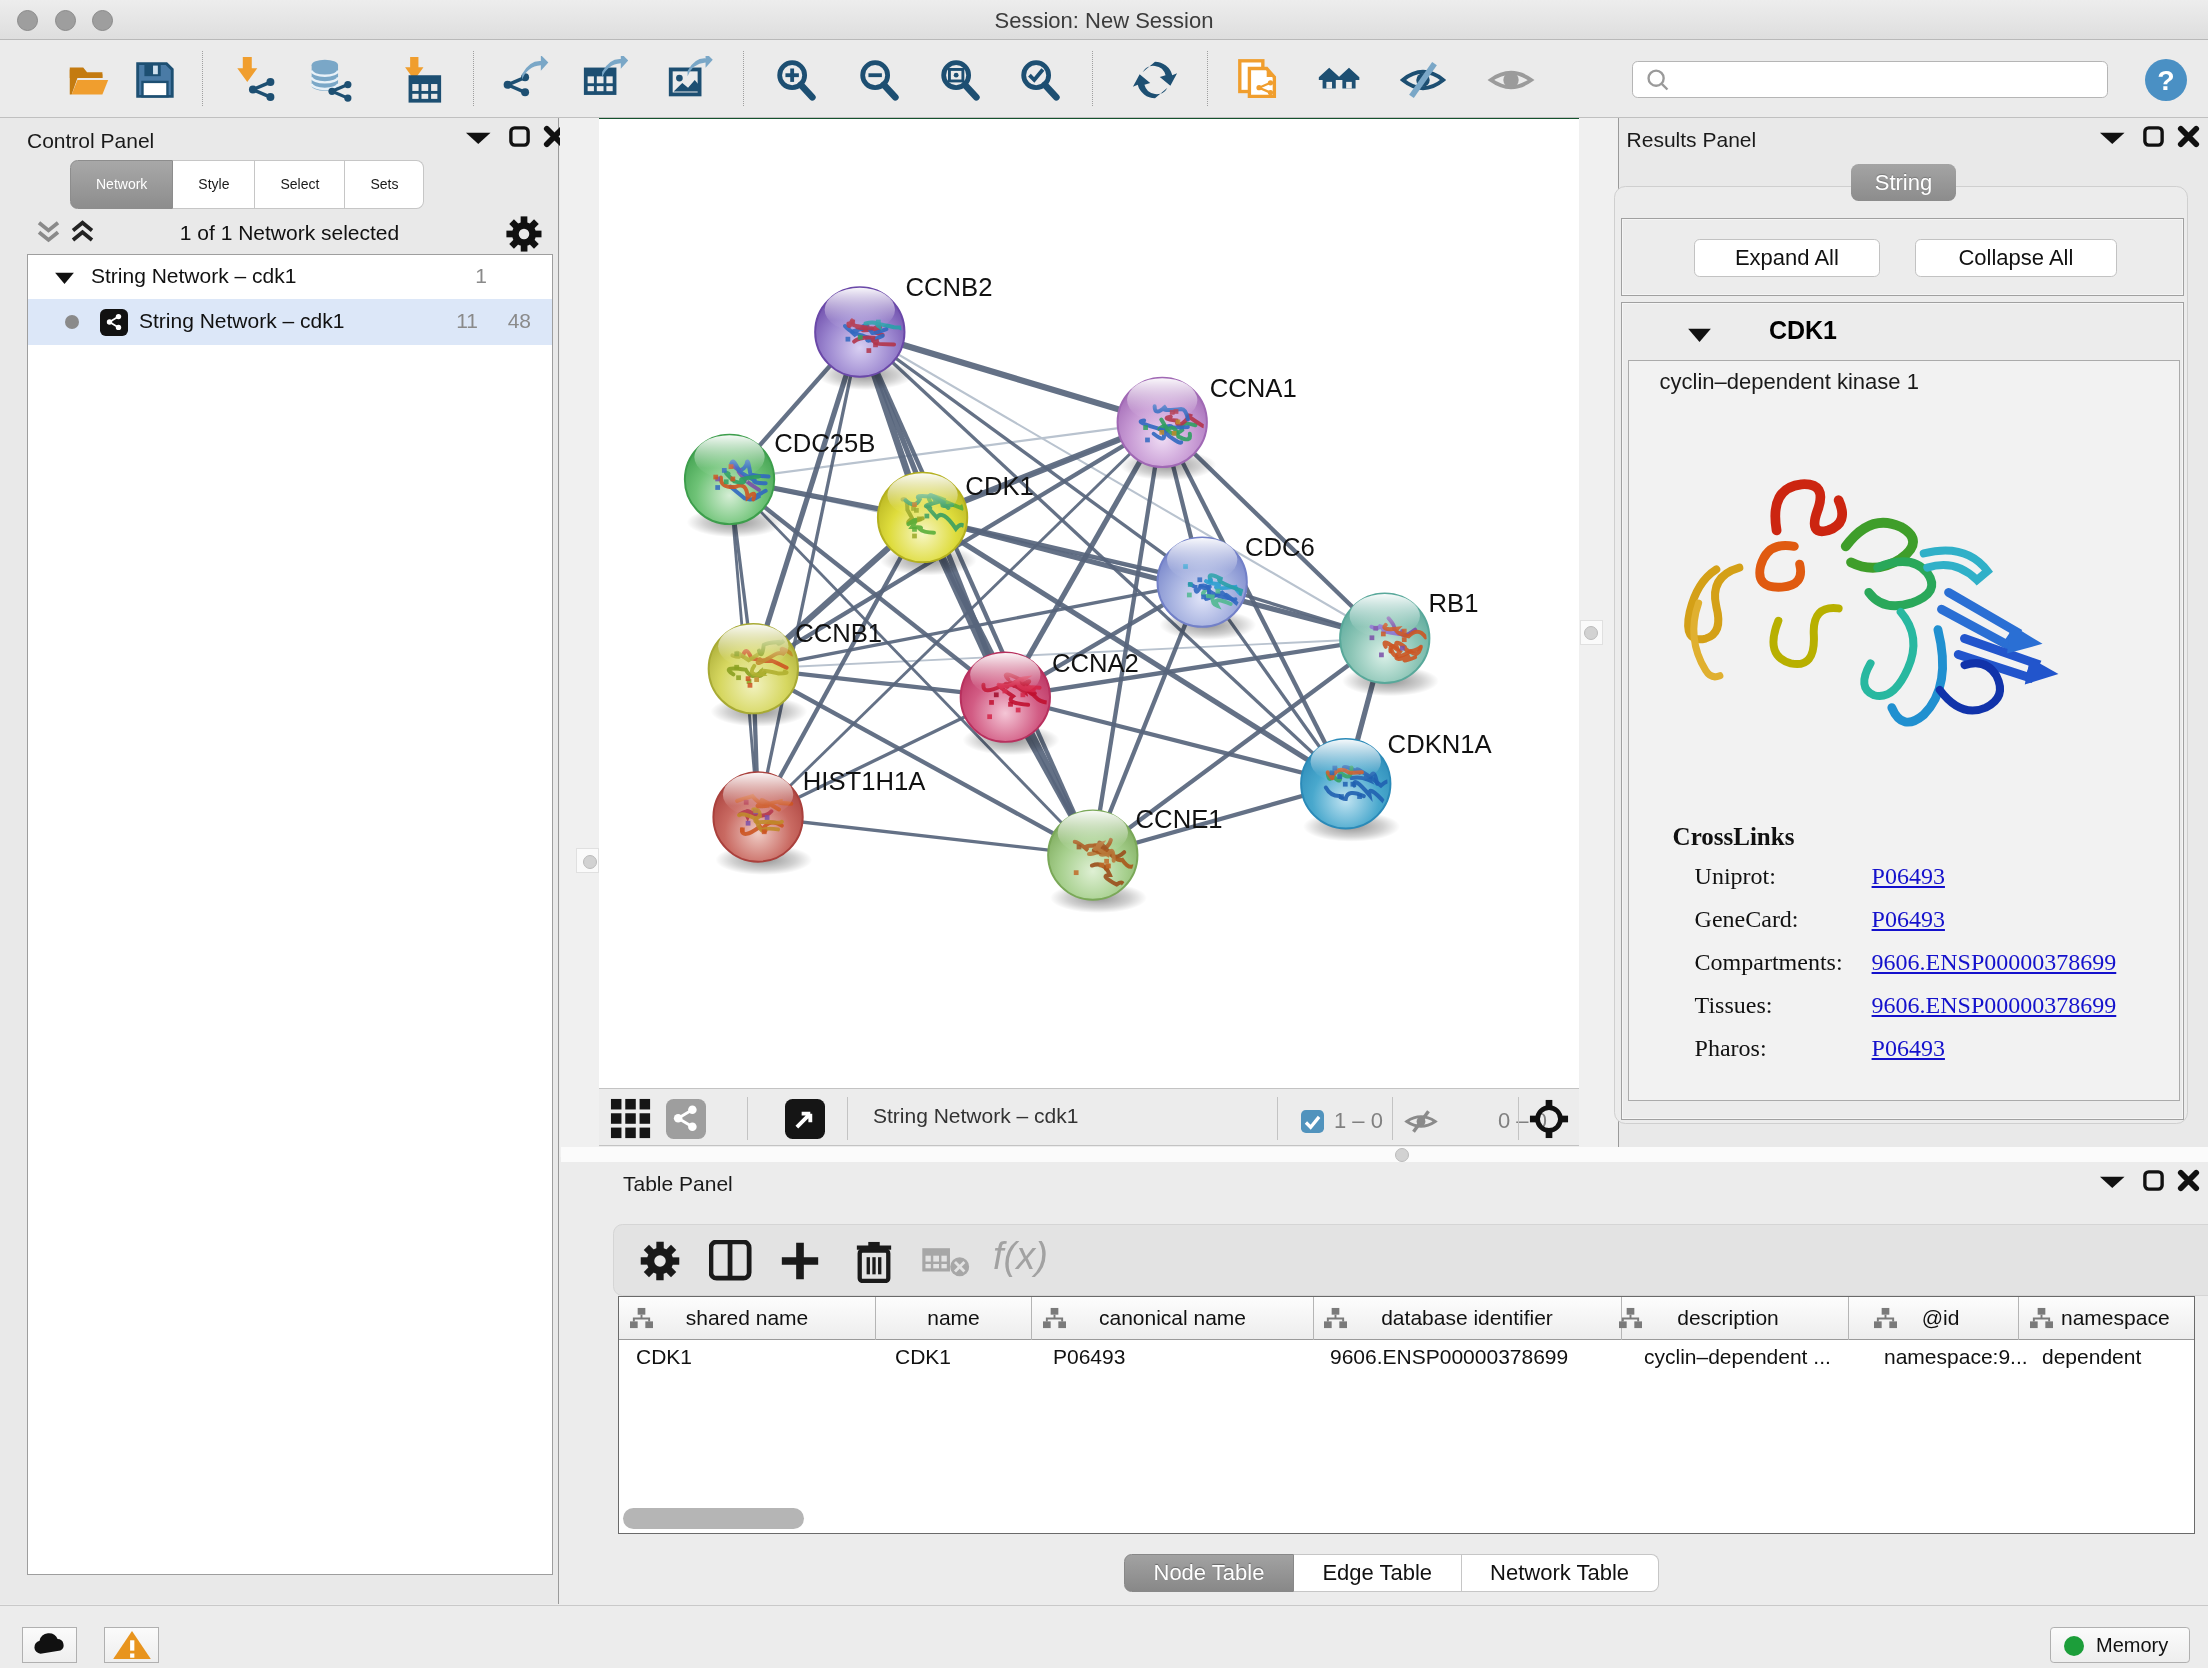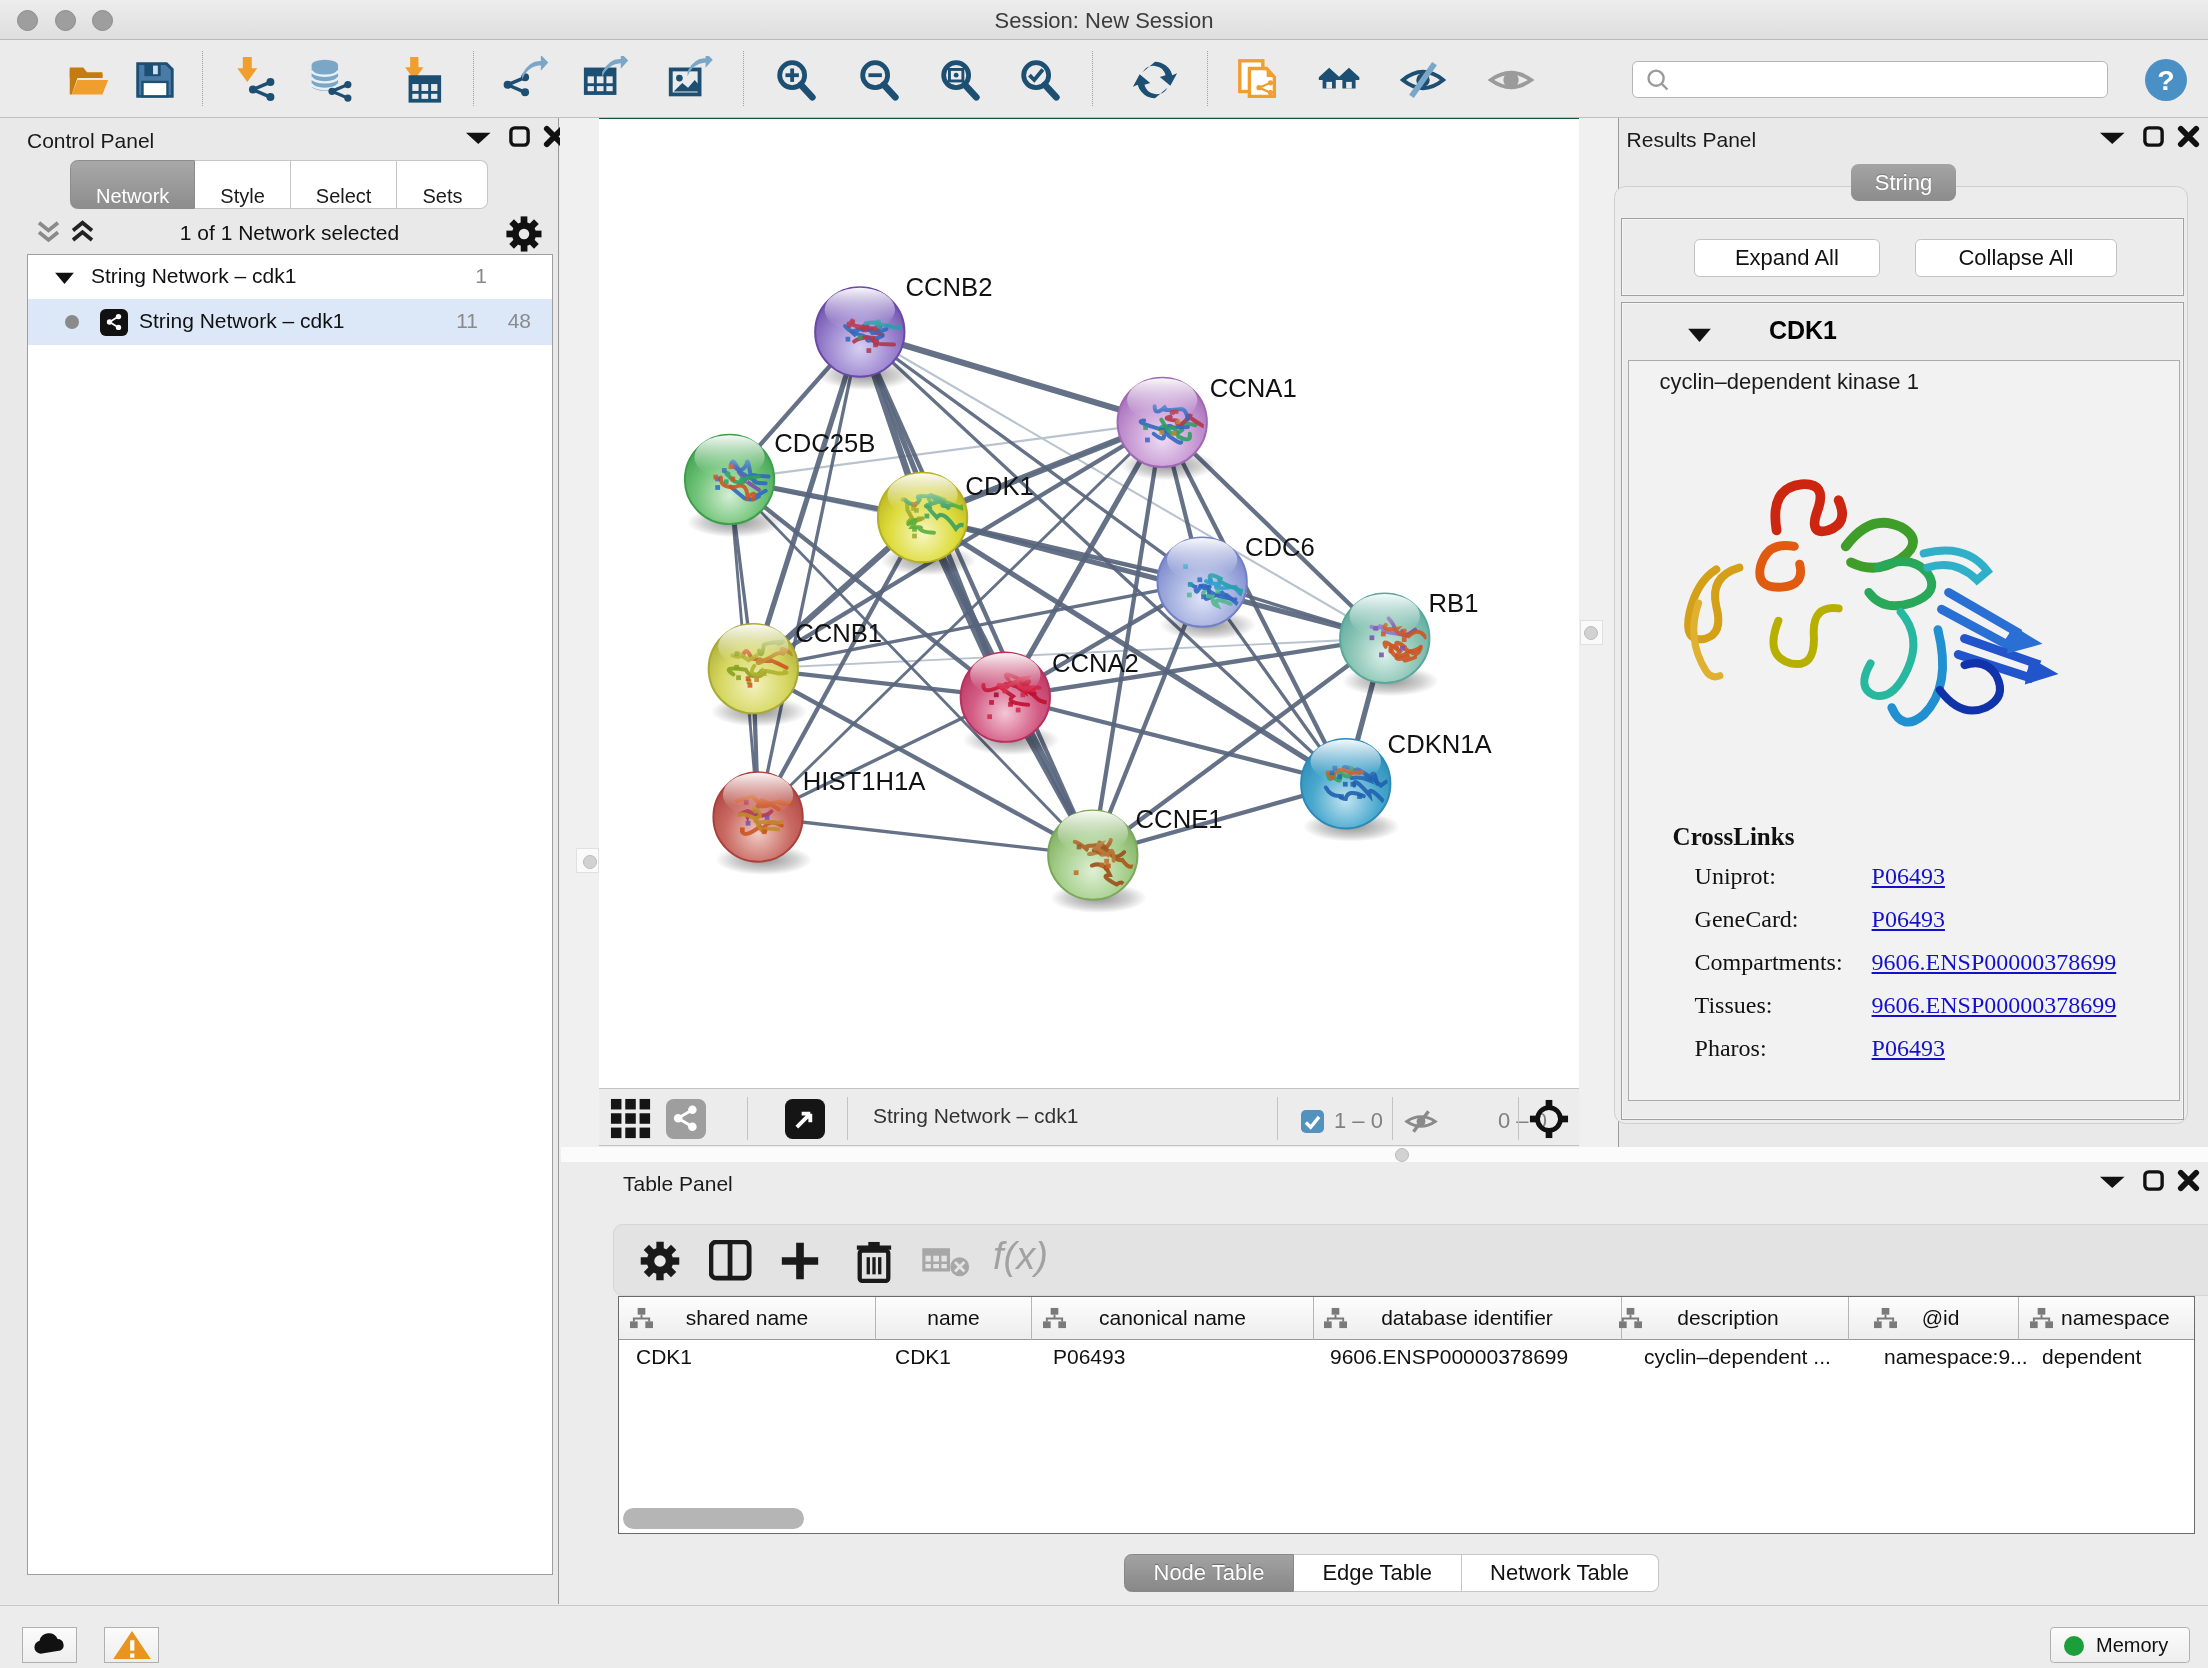--- a/index.html
+++ b/index.html
@@ -11,21 +11,21 @@
 
 #toolbar { position:absolute; left:0; top:40px; width:2208px; height:78px; background:#ebebeb; border-bottom:1px solid #c0c0c0; }
 .tbi { position:absolute; top:16px; width:48px; height:48px; }
 .tsep { position:absolute; top:11.4px; width:0; height:55px; border-left:1.9px dotted #9f9f9f; }
 #searchbox { position:absolute; left:1632px; top:21px; width:476px; height:37px; background:#fff; border:1px solid #b5b5b5; border-radius:5.7px; }
 #helpbtn { position:absolute; left:2145px; top:19px; width:42px; height:42px; border-radius:50%; background:#4a90c4; color:#fff; font-size:28.5px; font-weight:bold; text-align:center; line-height:42px; }
 
 #control { position:absolute; left:0; top:118px; width:559px; height:1486px; background:#e9e9e9; border-right:1px solid #9a9a9a; }
 .phead { font-size:21px; color:#1a1a1a; }
 #ctabs { position:absolute; left:70px; top:42px; height:49px; }
-.ctab { float:left; height:49px; line-height:47px; padding:12px 25px; font-size:20px; color:#1a1a1a; background:#fff; border:1px solid #c6c6c6; border-left:none; }
+.ctab { float:left; height:49px; line-height:47px; padding:0 25px; font-size:14px; color:#1a1a1a; background:#fff; border:1px solid #c6c6c6; border-left:none; }
 .ctab.sel { background:linear-gradient(#a8a8a8,#8d8d8d); color:#fff; border:1px solid #8d8d8d; border-radius:7.6px 0 0 7.6px; }
 .ctab.last { border-radius:0 7.6px 7.6px 0; }
 #chevbar { position:absolute; left:27px; top:93px; width:525px; height:43px; }
 #ctree { position:absolute; left:27px; top:136px; width:526px; height:1321px; background:#fff; border:1px solid #9e9e9e; }
 .trow { position:relative; height:44px; font-size:21px; color:#111; }
 .trow .num { position:absolute; color:#8a8a8a; }
 
 #lsplit { position:absolute; left:560px; top:118px; width:39px; height:1039px; background:#f0f0f0; }
 #rsplit { position:absolute; left:1579px; top:118px; width:40px; height:1039px; background:#f0f0f0; border-right:1.9px solid #9a9a9a; }
 .sdot { position:absolute; width:14.3px; height:14.3px; border-radius:50%; background:#d2d2d2; border:1px solid #bbb; }

